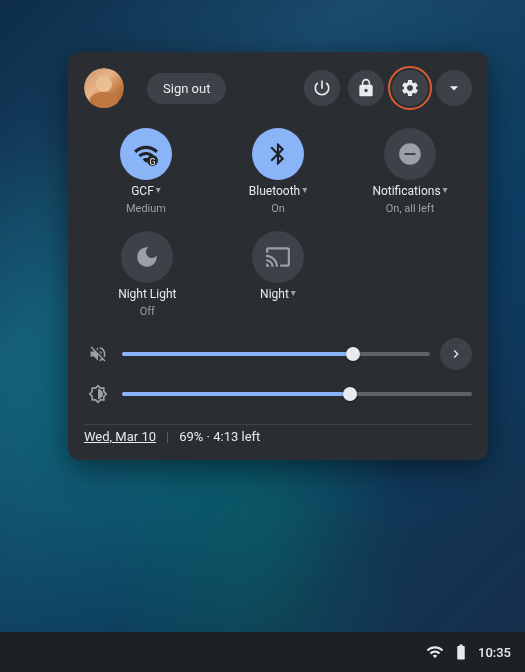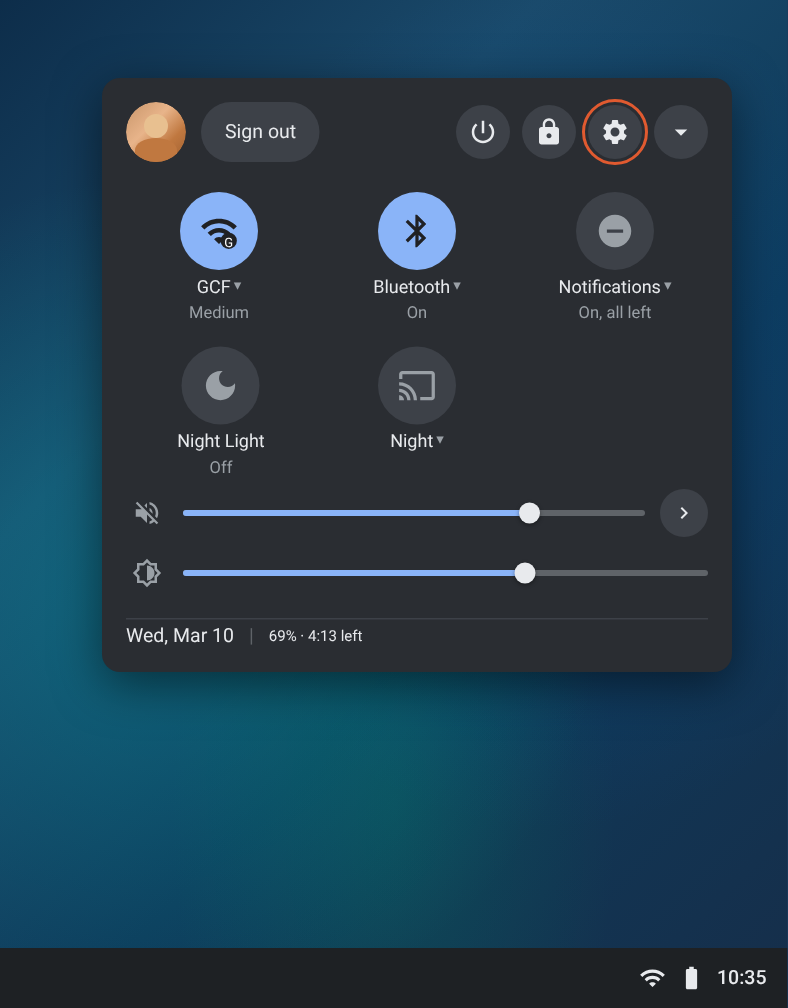--- a/index.html
+++ b/index.html
@@ -42,21 +42,22 @@
       background: #2a2d32;
       border-radius: 12px;
       padding: 16px;
       z-index: 10;
       box-shadow: 0 8px 32px rgba(0,0,0,0.5);
     }
 
     
     .top-bar {
       display: flex;
-      gap: 10px;
+      align-items: center;
+      gap: 23px;
       margin-bottom: 20px;
     }
 
     .avatar {
       width: 40px;
       height: 40px;
       border-radius: 50%;
       overflow: hidden;
       flex-shrink: 0;
     }
@@ -186,21 +187,21 @@
     .dropdown-arrow {
       font-size: 10px;
       color: #9aa0a6;
     }
 
     
     .toggles-row2 {
       display: grid;
       grid-template-columns: repeat(3, 1fr);
       gap: 4px;
-      margin-bottom: 8px;
+      margin-bottom: 20px;
     }
 
     
     .sliders-section {
       display: flex;
       flex-direction: column;
       gap: 10px;
       margin-bottom: 16px;
     }
 
@@ -241,29 +242,30 @@
       display: flex;
       align-items: center;
       gap: 10px;
       padding-top: 4px;
       border-top: 1px solid #3d4148;
     }
 
     .status-date {
       font-size: 13px;
       color: #e8eaed;
+      text-decoration: underline;
     }
 
     .status-divider {
       color: #5f6368;
       font-size: 13px;
     }
 
     .status-battery {
-      font-size: 10px;
+      font-size: 13px;
       color: #e8eaed;
     }
 
     
     .taskbar {
       position: absolute;
       bottom: 0;
       left: 0;
       right: 0;
       height: 40px;

